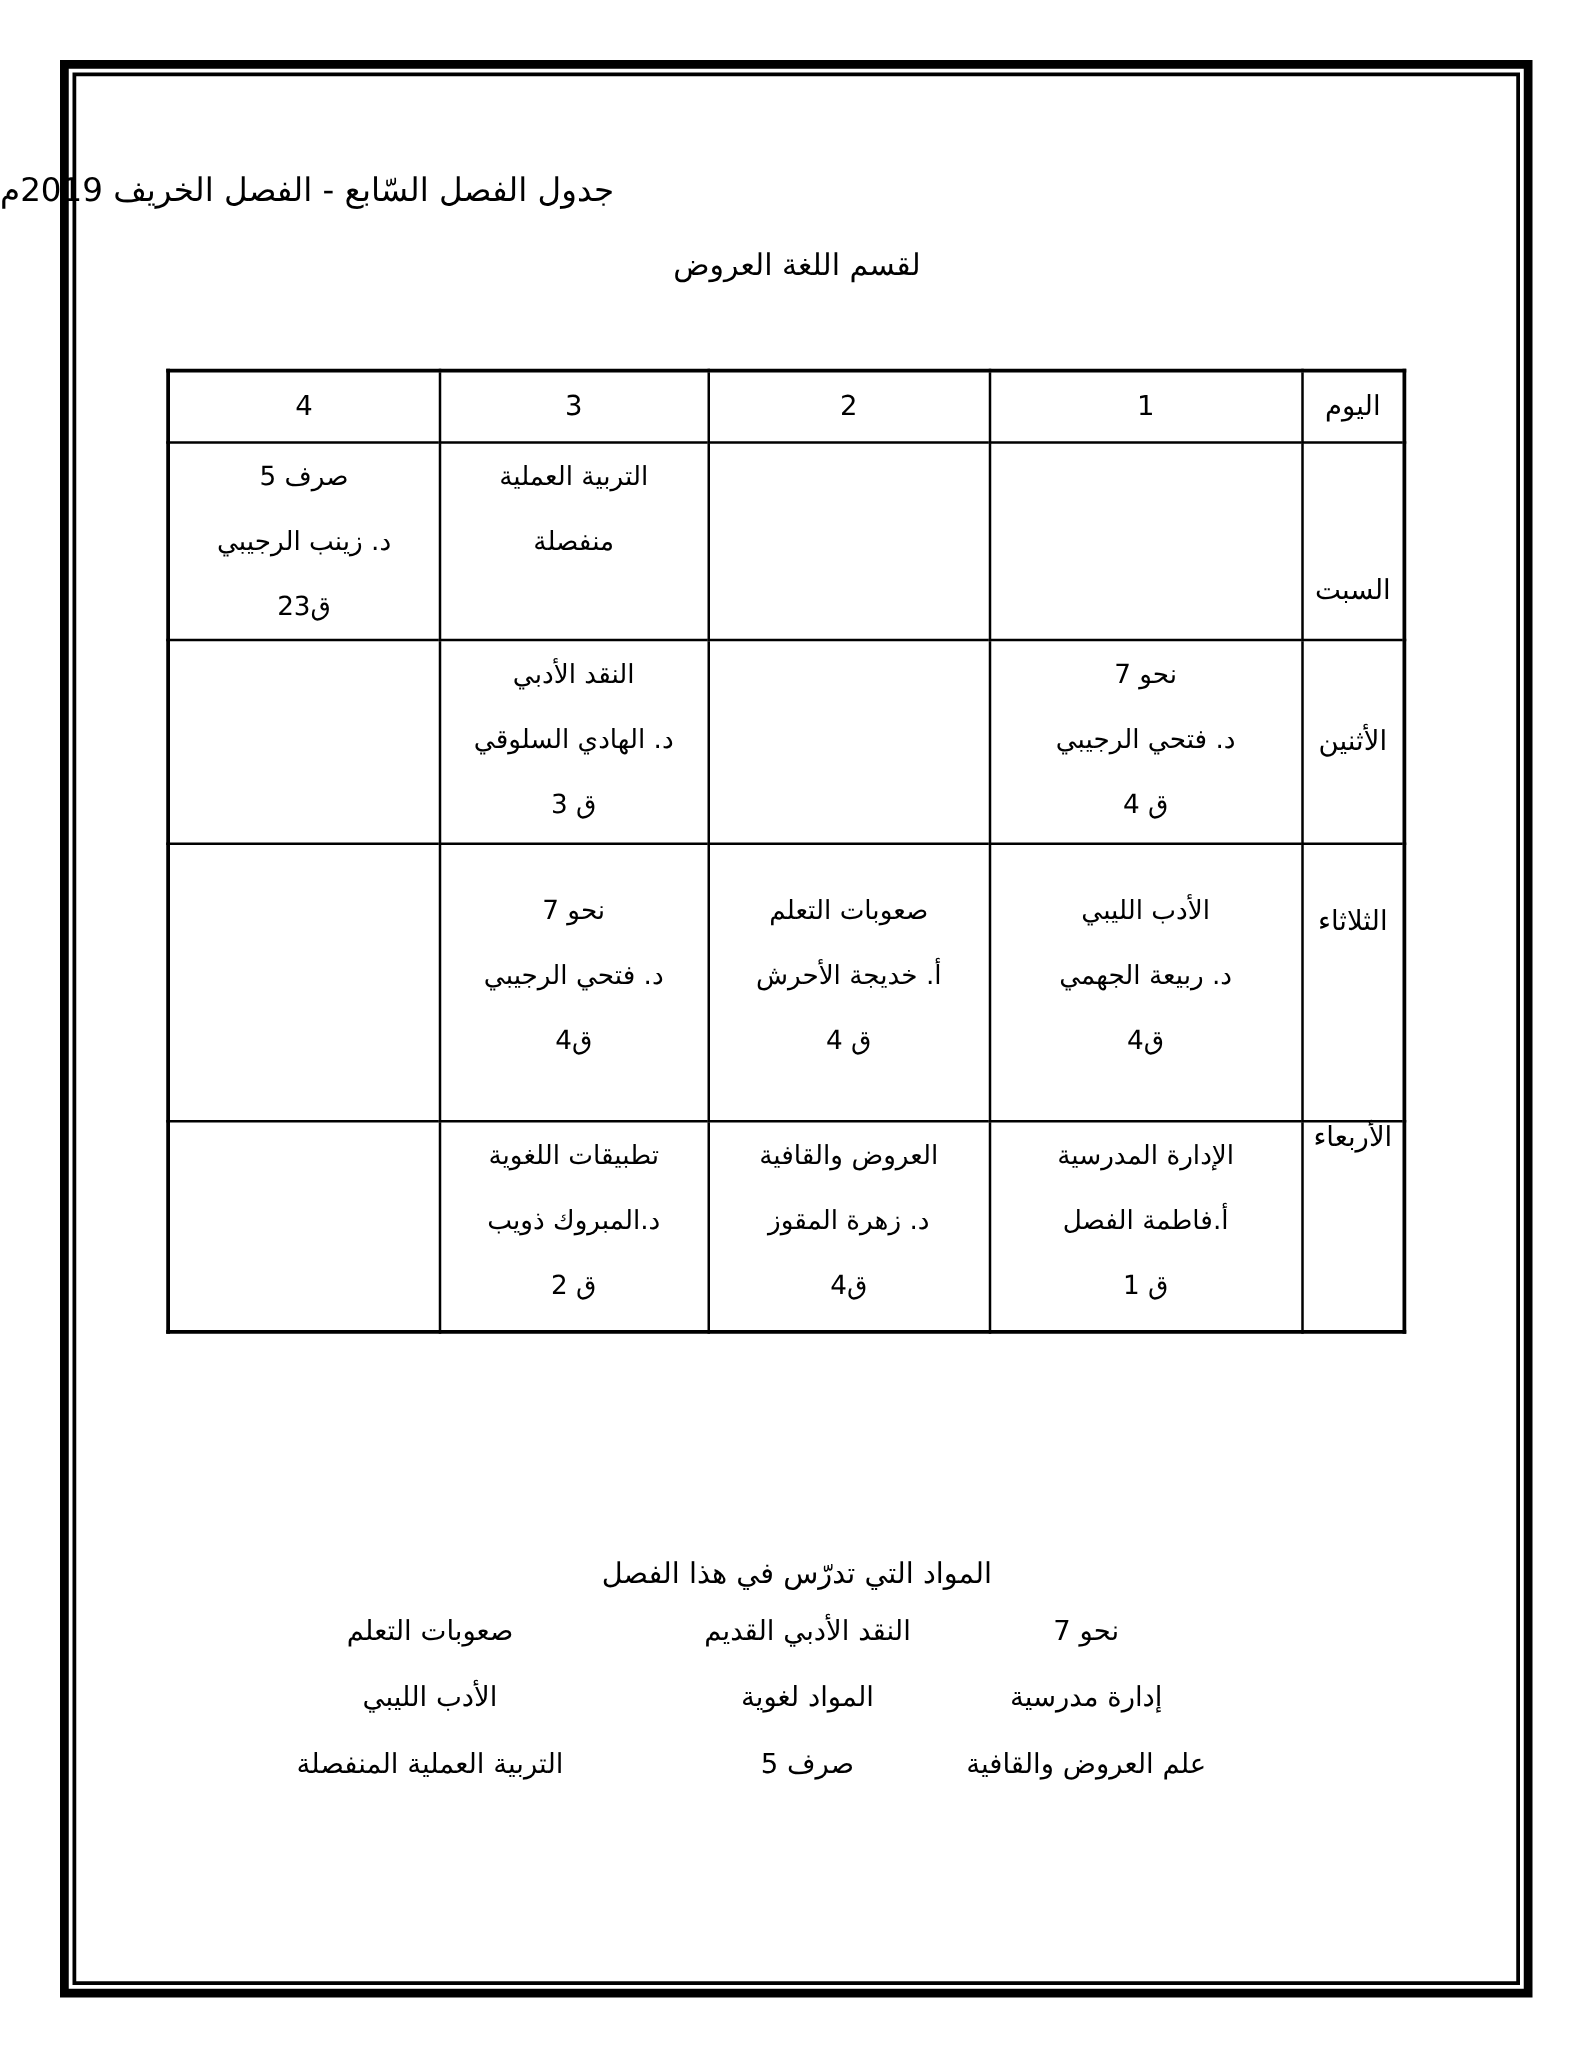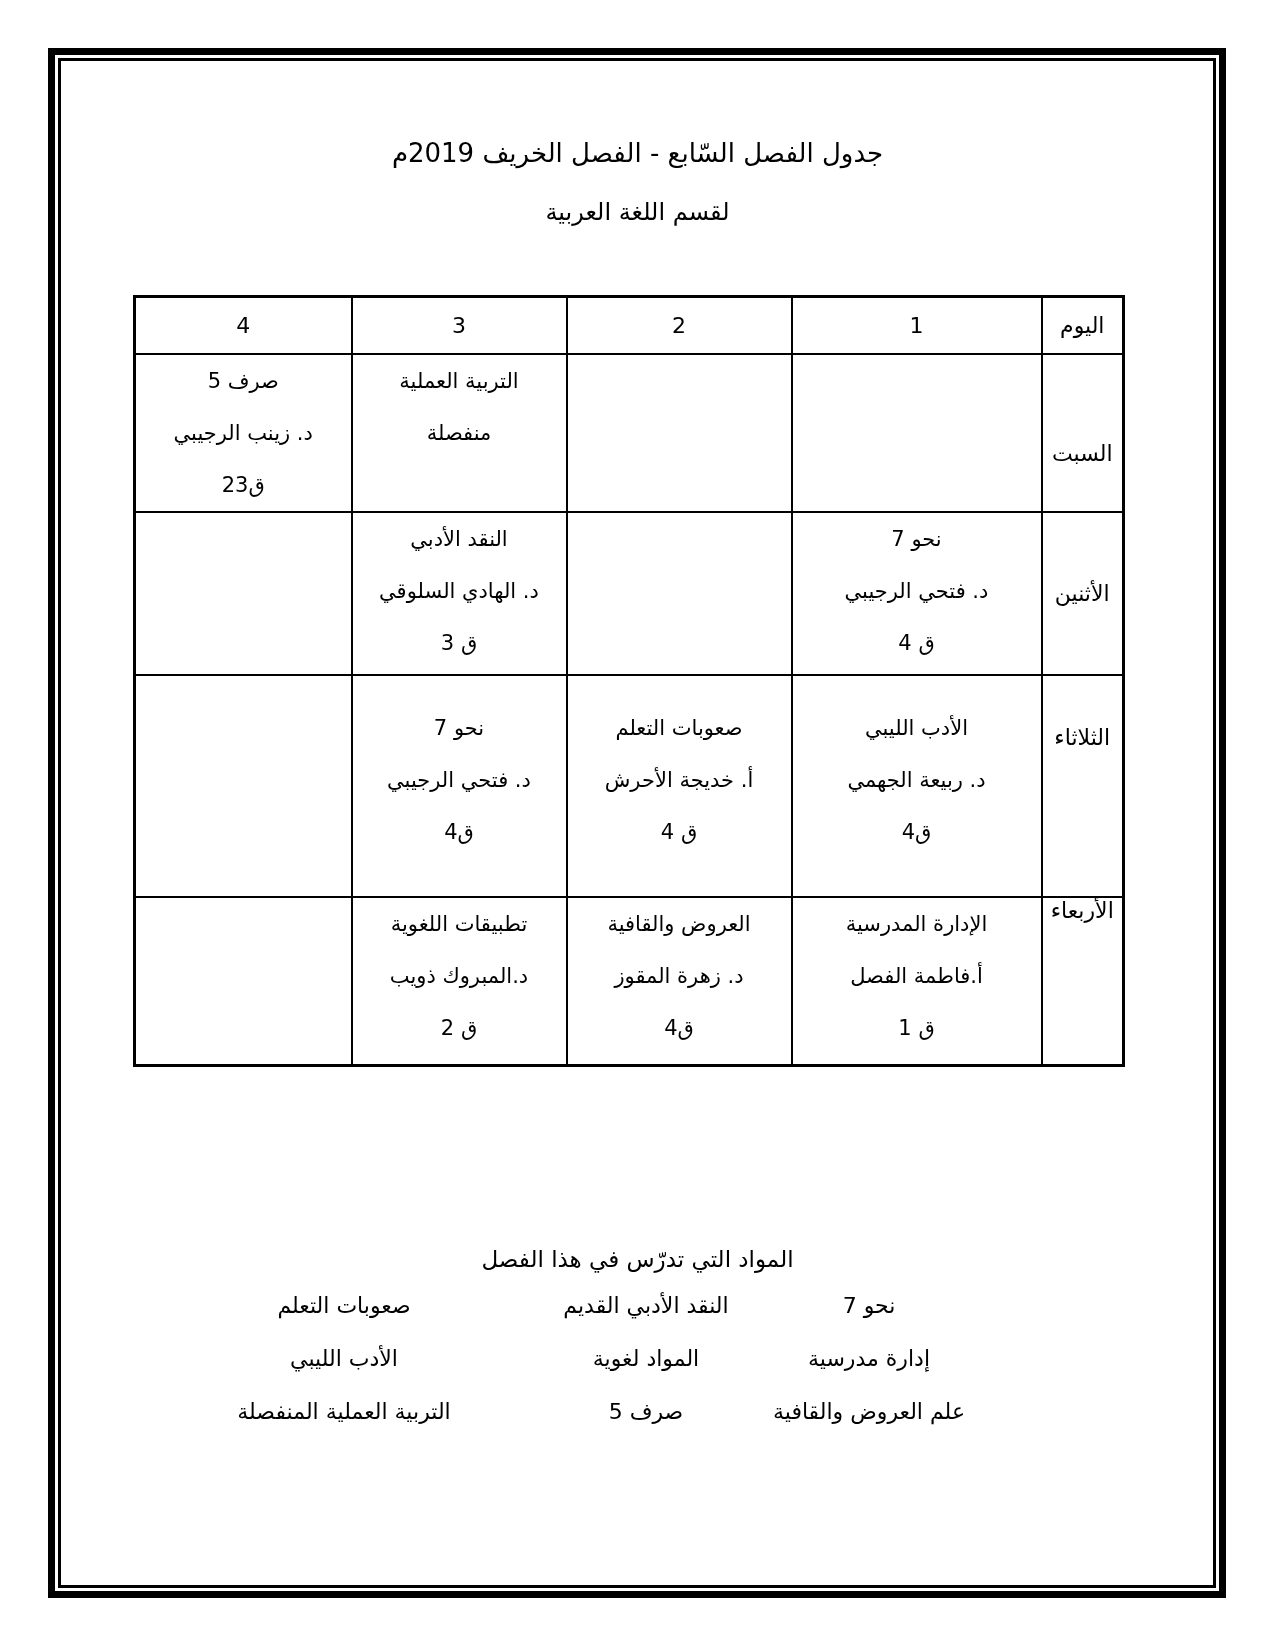--- a/index.html
+++ b/index.html
@@ -25,21 +25,21 @@
   }
   .frame-inner {
     position: absolute;
     inset: 3px;
     border: 3px solid #000;
   }
   .title {
     position: absolute;
     top: 138px; left: 0;
     width: 100%;
-    text-align: center;
+    text-align: left;
     font-size: 26px;
     white-space: nowrap;
   }
   .subtitle {
     position: absolute;
     top: 198px; left: 0;
     width: 100%;
     text-align: center;
     font-size: 24px;
     white-space: nowrap;
@@ -73,21 +73,21 @@
   tbody tr:nth-child(4) { height: 168px; }
   tbody tr:nth-child(5) { height: 154px; }
 
   .day-cell {
     font-size: 22px;
     text-align: center;
     vertical-align: middle;
     white-space: nowrap;
     overflow: visible;
   }
-  tbody tr:nth-child(1) .day-cell { vertical-align: bottom; padding-bottom: 45px; margin-left: 44px; }
+  tbody tr:nth-child(1) .day-cell { vertical-align: bottom; padding-bottom: 26px; margin-left: 44px; }
   tbody tr:nth-child(3) .day-cell { vertical-align: top; padding-top: 49px; }
   tbody tr:nth-child(4) .day-cell { vertical-align: top; padding-top: 0; }
   tbody tr:nth-child(5) .day-cell { vertical-align: top; padding-top: 0; margin-left: 12px; }
 
   .period-cell {
     vertical-align: top;
     text-align: center;
     font-size: 21px;
     padding: 0 4px;
   }
@@ -121,21 +121,21 @@
 </style>
 </head>
 <body>
 
 <div id="page">
   <div class="frame">
     <div class="frame-inner"></div>
   </div>
 
   <div class="title">جدول الفصل السّابع - الفصل الخريف 2019م</div>
-  <div class="subtitle">لقسم اللغة العربية</div>
+  <div class="subtitle">لقسم اللغة العروض</div>
 
   <table class="schedule">
     <colgroup>
       <col style="width:82px">
       <col style="width:250px">
       <col style="width:225px">
       <col style="width:215px">
       <col style="width:217px">
     </colgroup>
     <thead>

